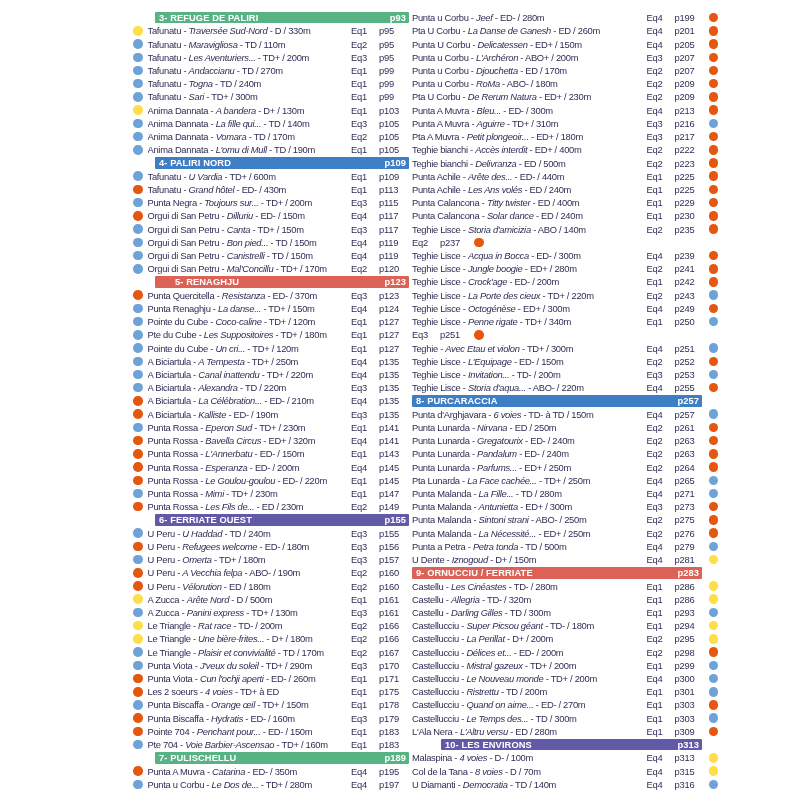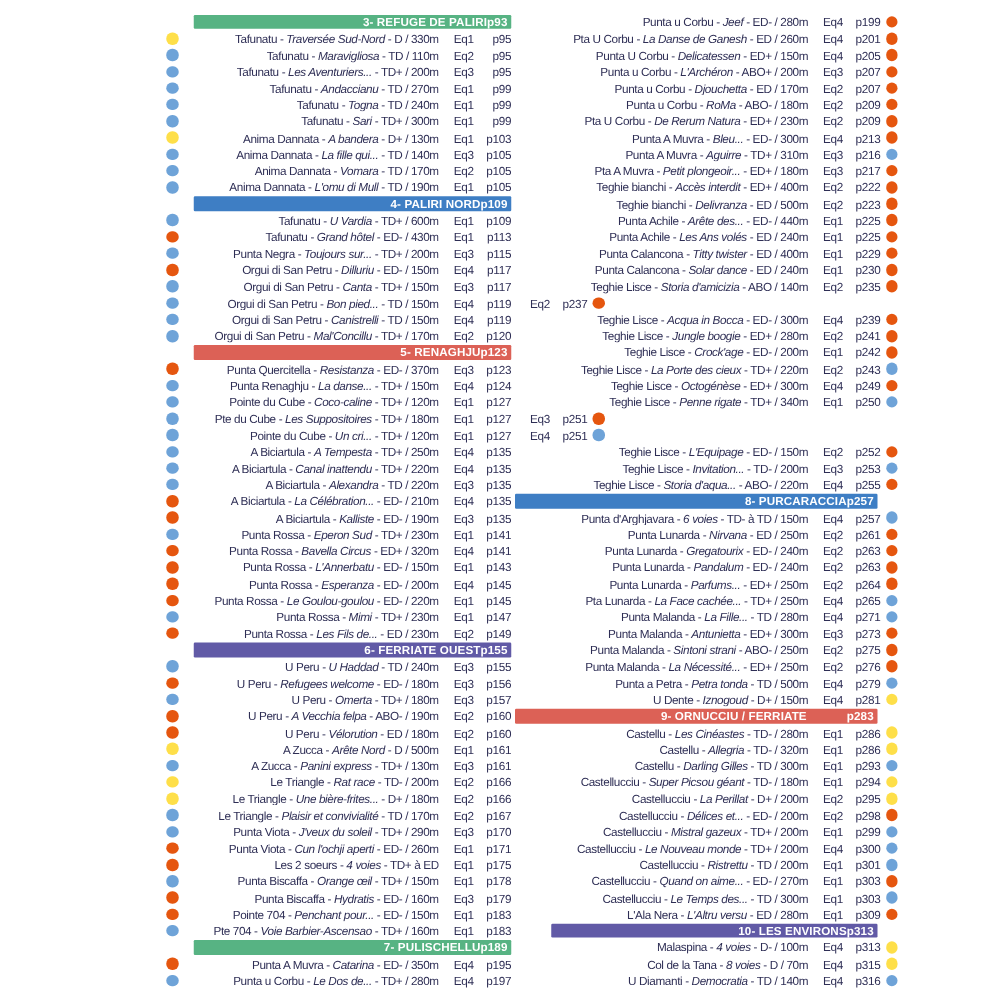--- a/index.html
+++ b/index.html
@@ -1,21 +1,21 @@
 <!DOCTYPE html>
 <html><head>
 <meta charset="utf-8">
 <style>
   html,body{margin:0;padding:0;}
   body{
     width:800px;height:800px;background:#ffffff;
     font-family:"Liberation Sans", sans-serif;
     overflow:hidden;
   }
-  .page{position:relative;width:800px;height:800px;background:#ffffff;text-align:right;}
+  .page{position:relative;width:800px;height:800px;background:#ffffff;}
   .col{position:absolute;top:11px;}
   .col-left{left:133px;width:276px;}
   .col-right{left:412px;width:306px;}
 
   .row{
     display:flex;align-items:center;height:13.22px;
     color:#2e2e55;white-space:nowrap;
   }
   .dot{
     width:9.5px;height:9.5px;border-radius:50%;
@@ -161,21 +161,21 @@
         <span class="eq">Eq4</span>
         <span class="pref">p119</span>
       </div>
       <div class="row">
         <span class="dot" style="background: rgb(110, 163, 216);"></span>
         <span class="txt"><span class="loc">Orgui di San Petru</span> - <span class="route">Mal'Concillu</span> - <span class="grade">TD+ / 170m</span></span>
         <span class="eq">Eq2</span>
         <span class="pref">p120</span>
       </div>
       <div class="hdr-row">
-        <div class="hdr" style="background: rgb(220, 97, 86);">
+        <div class="hdr" style="background: rgb(220, 97, 86); padding-left: 16px;">
           <span class="hdr-label">5- RENAGHJU</span>
           <span class="hdr-page">p123</span>
         </div>
       </div>
       <div class="row">
         <span class="dot" style="background: rgb(229, 86, 15);"></span>
         <span class="txt"><span class="loc">Punta Quercitella</span> - <span class="route">Resistanza</span> - <span class="grade">ED- / 370m</span></span>
         <span class="eq">Eq3</span>
         <span class="pref">p123</span>
       </div>
@@ -545,20 +545,21 @@
         <span class="eq">Eq1</span>
         <span class="pref">p250</span>
         <span class="dot" style="background: rgb(110, 163, 216);"></span>
       </div>
       <div class="row">
         <span class="eq">Eq3</span>
         <span class="pref">p251</span>
         <span class="dot" style="background: rgb(229, 86, 15);"></span>
       </div>
       <div class="row">
+        <span class="txt"><span class="loc">Teghie</span> - <span class="route">Avec Etau et violon</span> - <span class="grade">TD+ / 300m</span></span>
         <span class="eq">Eq4</span>
         <span class="pref">p251</span>
         <span class="dot" style="background: rgb(110, 163, 216);"></span>
       </div>
       <div class="row">
         <span class="txt"><span class="loc">Teghie Lisce</span> - <span class="route">L'Equipage</span> - <span class="grade">ED- / 150m</span></span>
         <span class="eq">Eq2</span>
         <span class="pref">p252</span>
         <span class="dot" style="background: rgb(229, 86, 15);"></span>
       </div>

